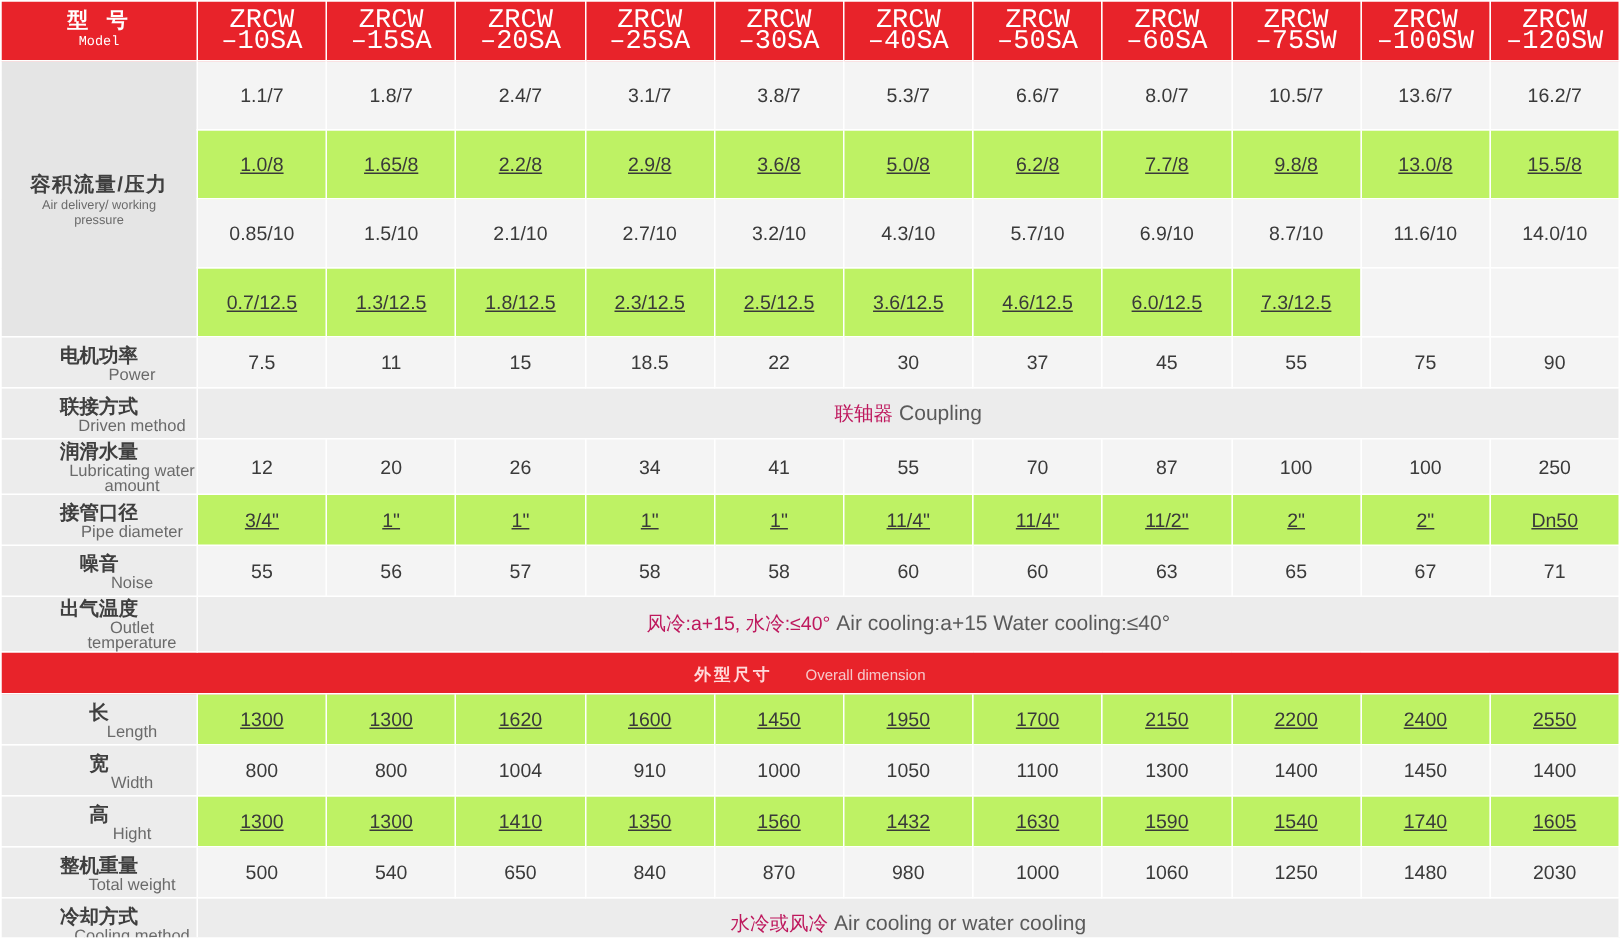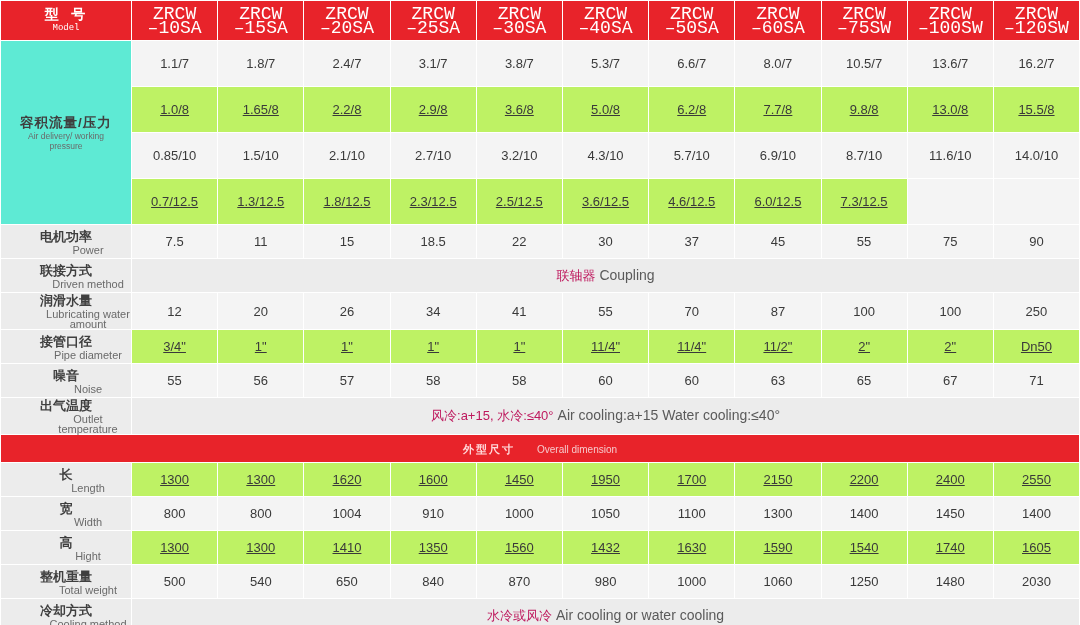--- a/index.html
+++ b/index.html
@@ -126,21 +126,21 @@
     color: #ffd9da;
   }
   tr.section .s-en {
     font-size: 10px;
     margin-left: 22px;
     color: #f6c9cb;
   }
 
   
   td.flowlabel {
-    background: #5eead4;
+    background: #e5e5e5;
     margin-top: 36px;
   }
   td.flowlabel .lab-cn {
     font-size: 13.5px;
     letter-spacing: 1px;
   }
   td.flowlabel .lab-en {
     font-size: 8.5px;
     line-height: 10px;
     padding: 0 10px;

